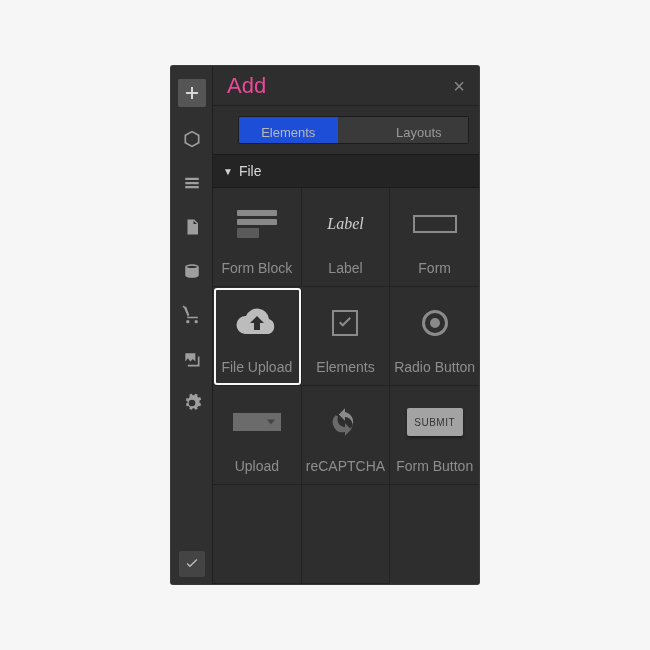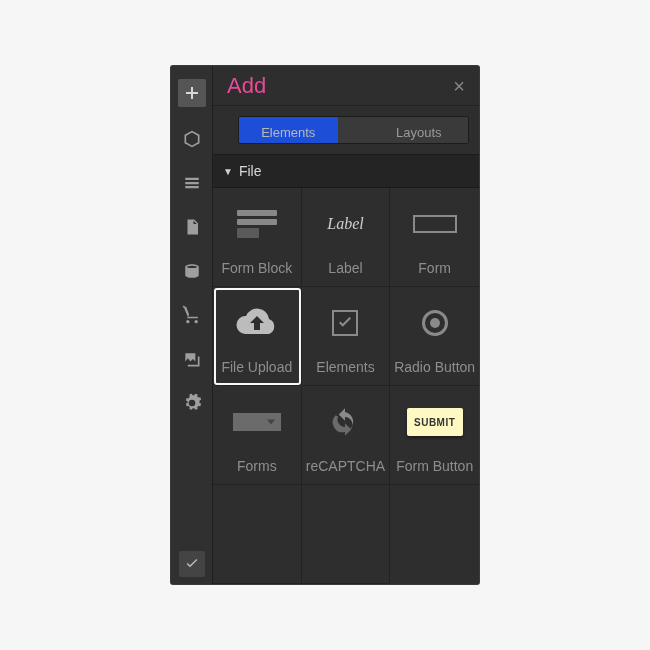--- a/index.html
+++ b/index.html
@@ -118,21 +118,21 @@
   .input-box { width: 44px; height: 18px; border: 2px solid #8a8a8a; }
   .textarea-box { width: 48px; height: 30px; border: 2px solid #707070; position: relative; }
   .textarea-box::after { content:""; position:absolute; right:2px; bottom:2px; width:8px; height:8px;
     background: repeating-linear-gradient(135deg,#707070 0 1px,transparent 1px 3px); }
   .check-box { width: 26px; height: 26px; border: 2px solid #8a8a8a; display:flex; align-items:center; justify-content:center;}
   .radio-outer { width:26px; height:26px; border:3px solid #8a8a8a; border-radius:50%; display:flex; align-items:center; justify-content:center;}
   .radio-outer::after { content:""; width:10px; height:10px; background:#8a8a8a; border-radius:50%; }
   .select-box { width:48px; height:18px; background:#6b6b6b; position:relative; }
   .select-box::after { content:""; position:absolute; right:6px; top:50%; transform:translateY(-50%);
     border-left:4px solid transparent; border-right:4px solid transparent; border-top:5px solid #444; }
-  .submit-btn { width:56px; height:28px; background:#fef9c3; color:#333; font-size:10px; font-weight:700;
+  .submit-btn { width:56px; height:28px; background:#a3a3a3; color:#333; font-size:10px; font-weight:400;
     display:flex; align-items:center; justify-content:center; letter-spacing:0.5px; border-radius:2px; box-shadow: 0 2px 3px rgba(0,0,0,.4);}
   .label-word { color:#cfcfcf; font-size:16px; font-style:italic; font-family: Georgia, serif; }
   svg { display:block; }
 </style>
 </head>
 <body>
 
 <div class="panel-wrap">
 
   <div class="rail">
@@ -253,21 +253,21 @@
         <div class="cell-icon">
             <div class="radio-outer"></div>
           </div>
         <div class="cell-label">Radio Button</div>
       </div>
 
       <div class="cell">
         <div class="cell-icon">
             <div class="select-box"></div>
           </div>
-        <div class="cell-label">Forms</div>
+        <div class="cell-label">Upload</div>
       </div>
 
       <div class="cell">
         <div class="cell-icon">
           <svg width="30" height="30" viewBox="0 0 24 24">
               <path fill="#8a8a8a" d="M12 4V1L7 6l5 5V8a6 6 0 11-5.7 7.9l-2 1A8 8 0 1012 4z"></path>
               <path fill="#6a6a6a" d="M12 20v3l5-5-5-5v3a6 6 0 01-5.5-8.4l-2-1A8 8 0 0012 20z"></path>
             </svg>
         </div>
         <div class="cell-label">reCAPTCHA</div>

